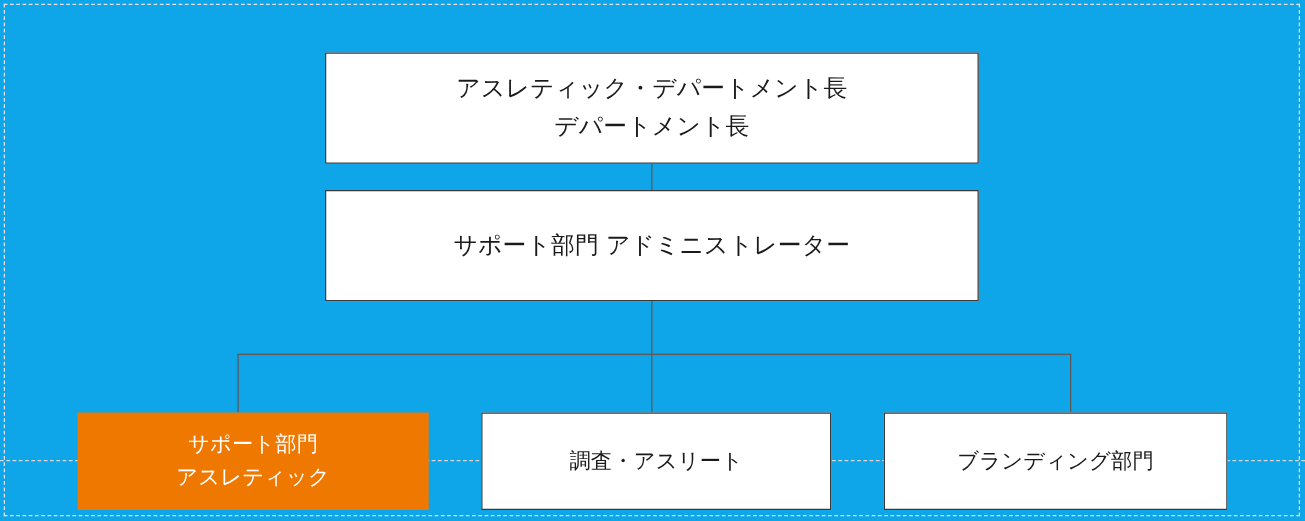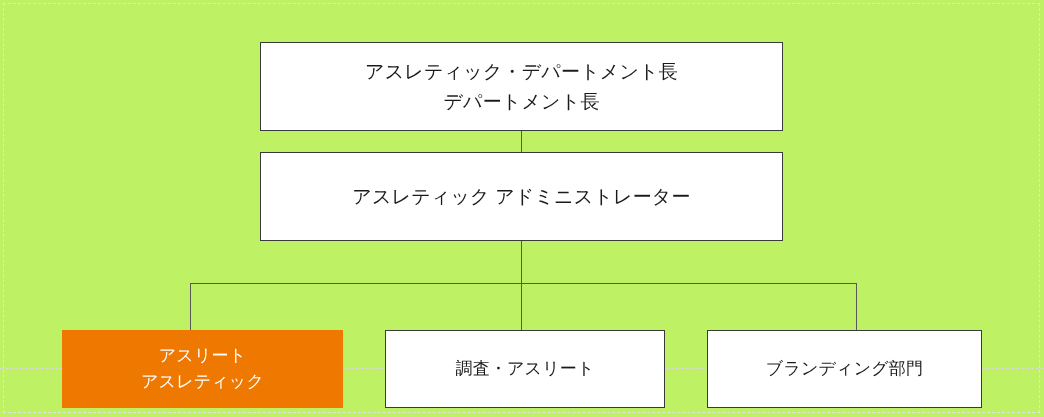--- a/index.html
+++ b/index.html
@@ -7,21 +7,21 @@
     padding: 0;
     background: #ffffff;
   }
   body {
     font-family: "Liberation Sans", "DejaVu Sans", sans-serif;
   }
   #canvas {
     position: relative;
     width: 1044px;
     height: 417px;
-    background: #bef264;
+    background: #0ea5e9;
     overflow: hidden;
   }
   
   .guide-border {
     position: absolute;
     left: 3px;
     top: 3px;
     width: 1037px;
     height: 410px;
     border: 1px dashed #e2e2e2;
@@ -83,31 +83,31 @@
   <div class="guide-hline"></div>
 
   <div class="node plain" style="left:260px; top:42px; width:523px; height:89px; font-size:19px;">
     <span class="line">アスレティック・デパートメント長</span>
     <span class="line">デパートメント長</span>
   </div>
 
   <div class="vline" style="left:521px; top:131px; height:21px;"></div>
 
   <div class="node plain" style="left:260px; top:152px; width:523px; height:89px; font-size:19px;">
-    <span class="line">アスレティック アドミニストレーター</span>
+    <span class="line">サポート部門 アドミニストレーター</span>
   </div>
 
   <div class="vline" style="left:521px; top:241px; height:42px;"></div>
   <div class="hline" style="left:190px; top:283px; width:666px;"></div>
   <div class="vline" style="left:190px; top:283px; height:47px;"></div>
   <div class="vline" style="left:521px; top:283px; height:47px;"></div>
   <div class="vline" style="left:856px; top:283px; height:47px;"></div>
 
   <div class="node accent" style="left:62px; top:330px; width:281px; height:78px; font-size:17px; background:#ee7800;">
-    <span class="line">アスリート</span>
+    <span class="line">サポート部門</span>
     <span class="line">アスレティック</span>
   </div>
 
   <div class="node plain" style="left:385px; top:330px; width:280px; height:78px; font-size:17px;">
     <span class="line">調査・アスリート</span>
   </div>
 
   <div class="node plain" style="left:707px; top:330px; width:275px; height:78px; font-size:17px;">
     <span class="line">ブランディング部門</span>
   </div>

